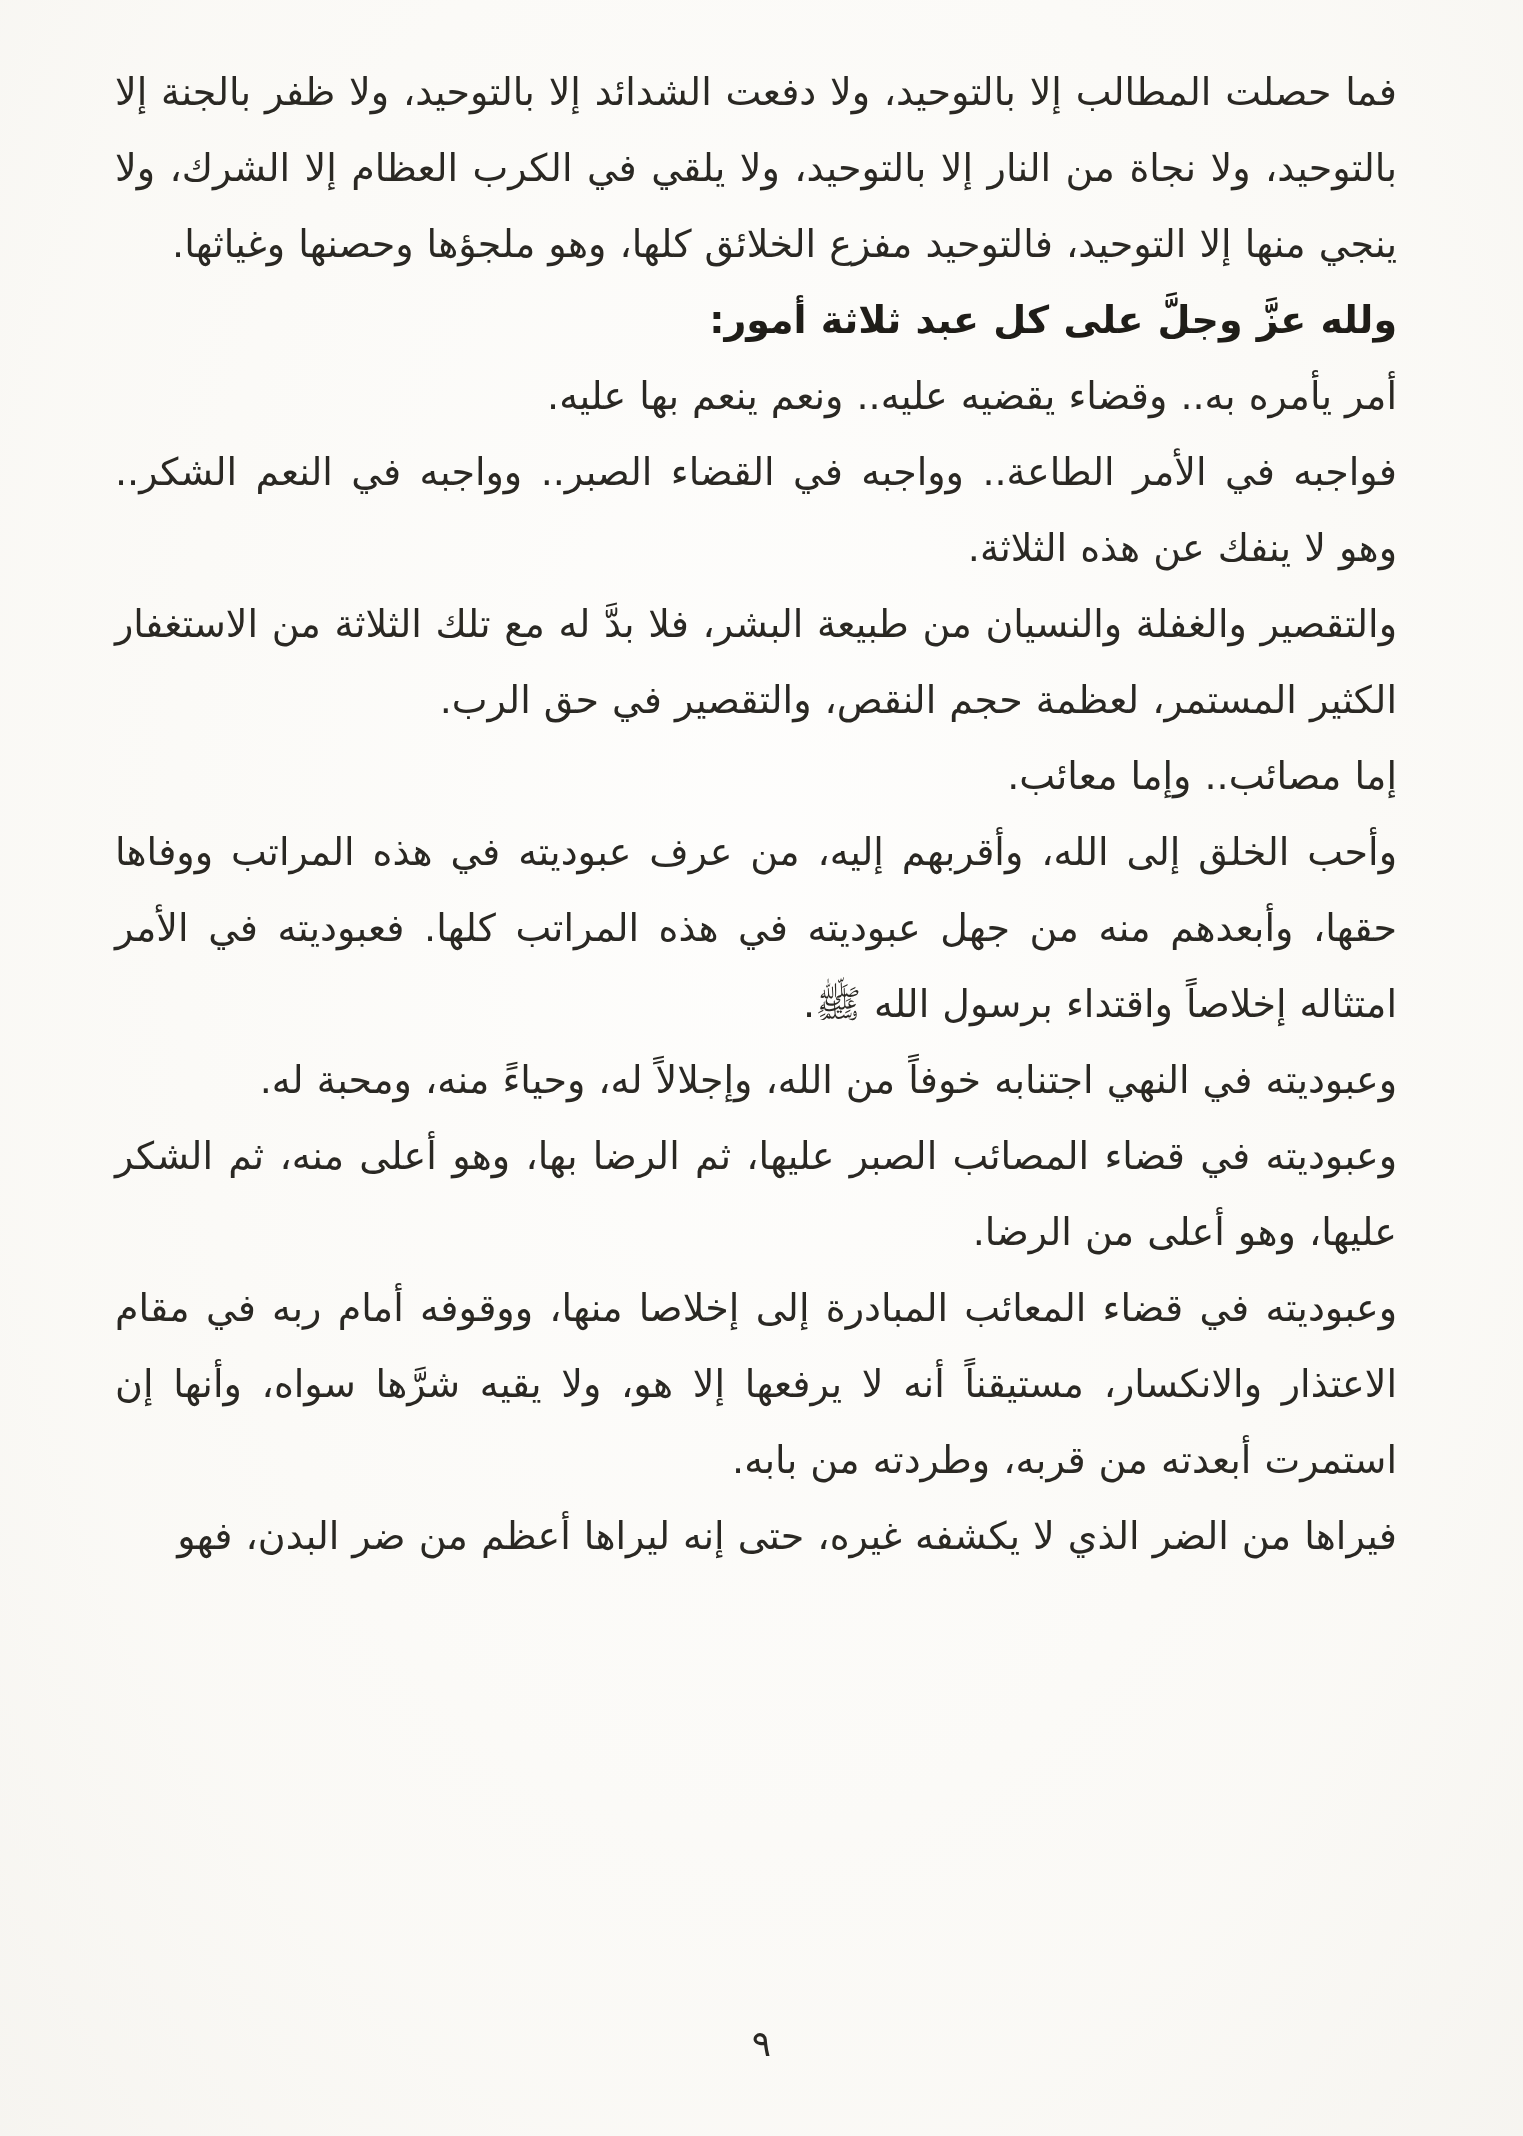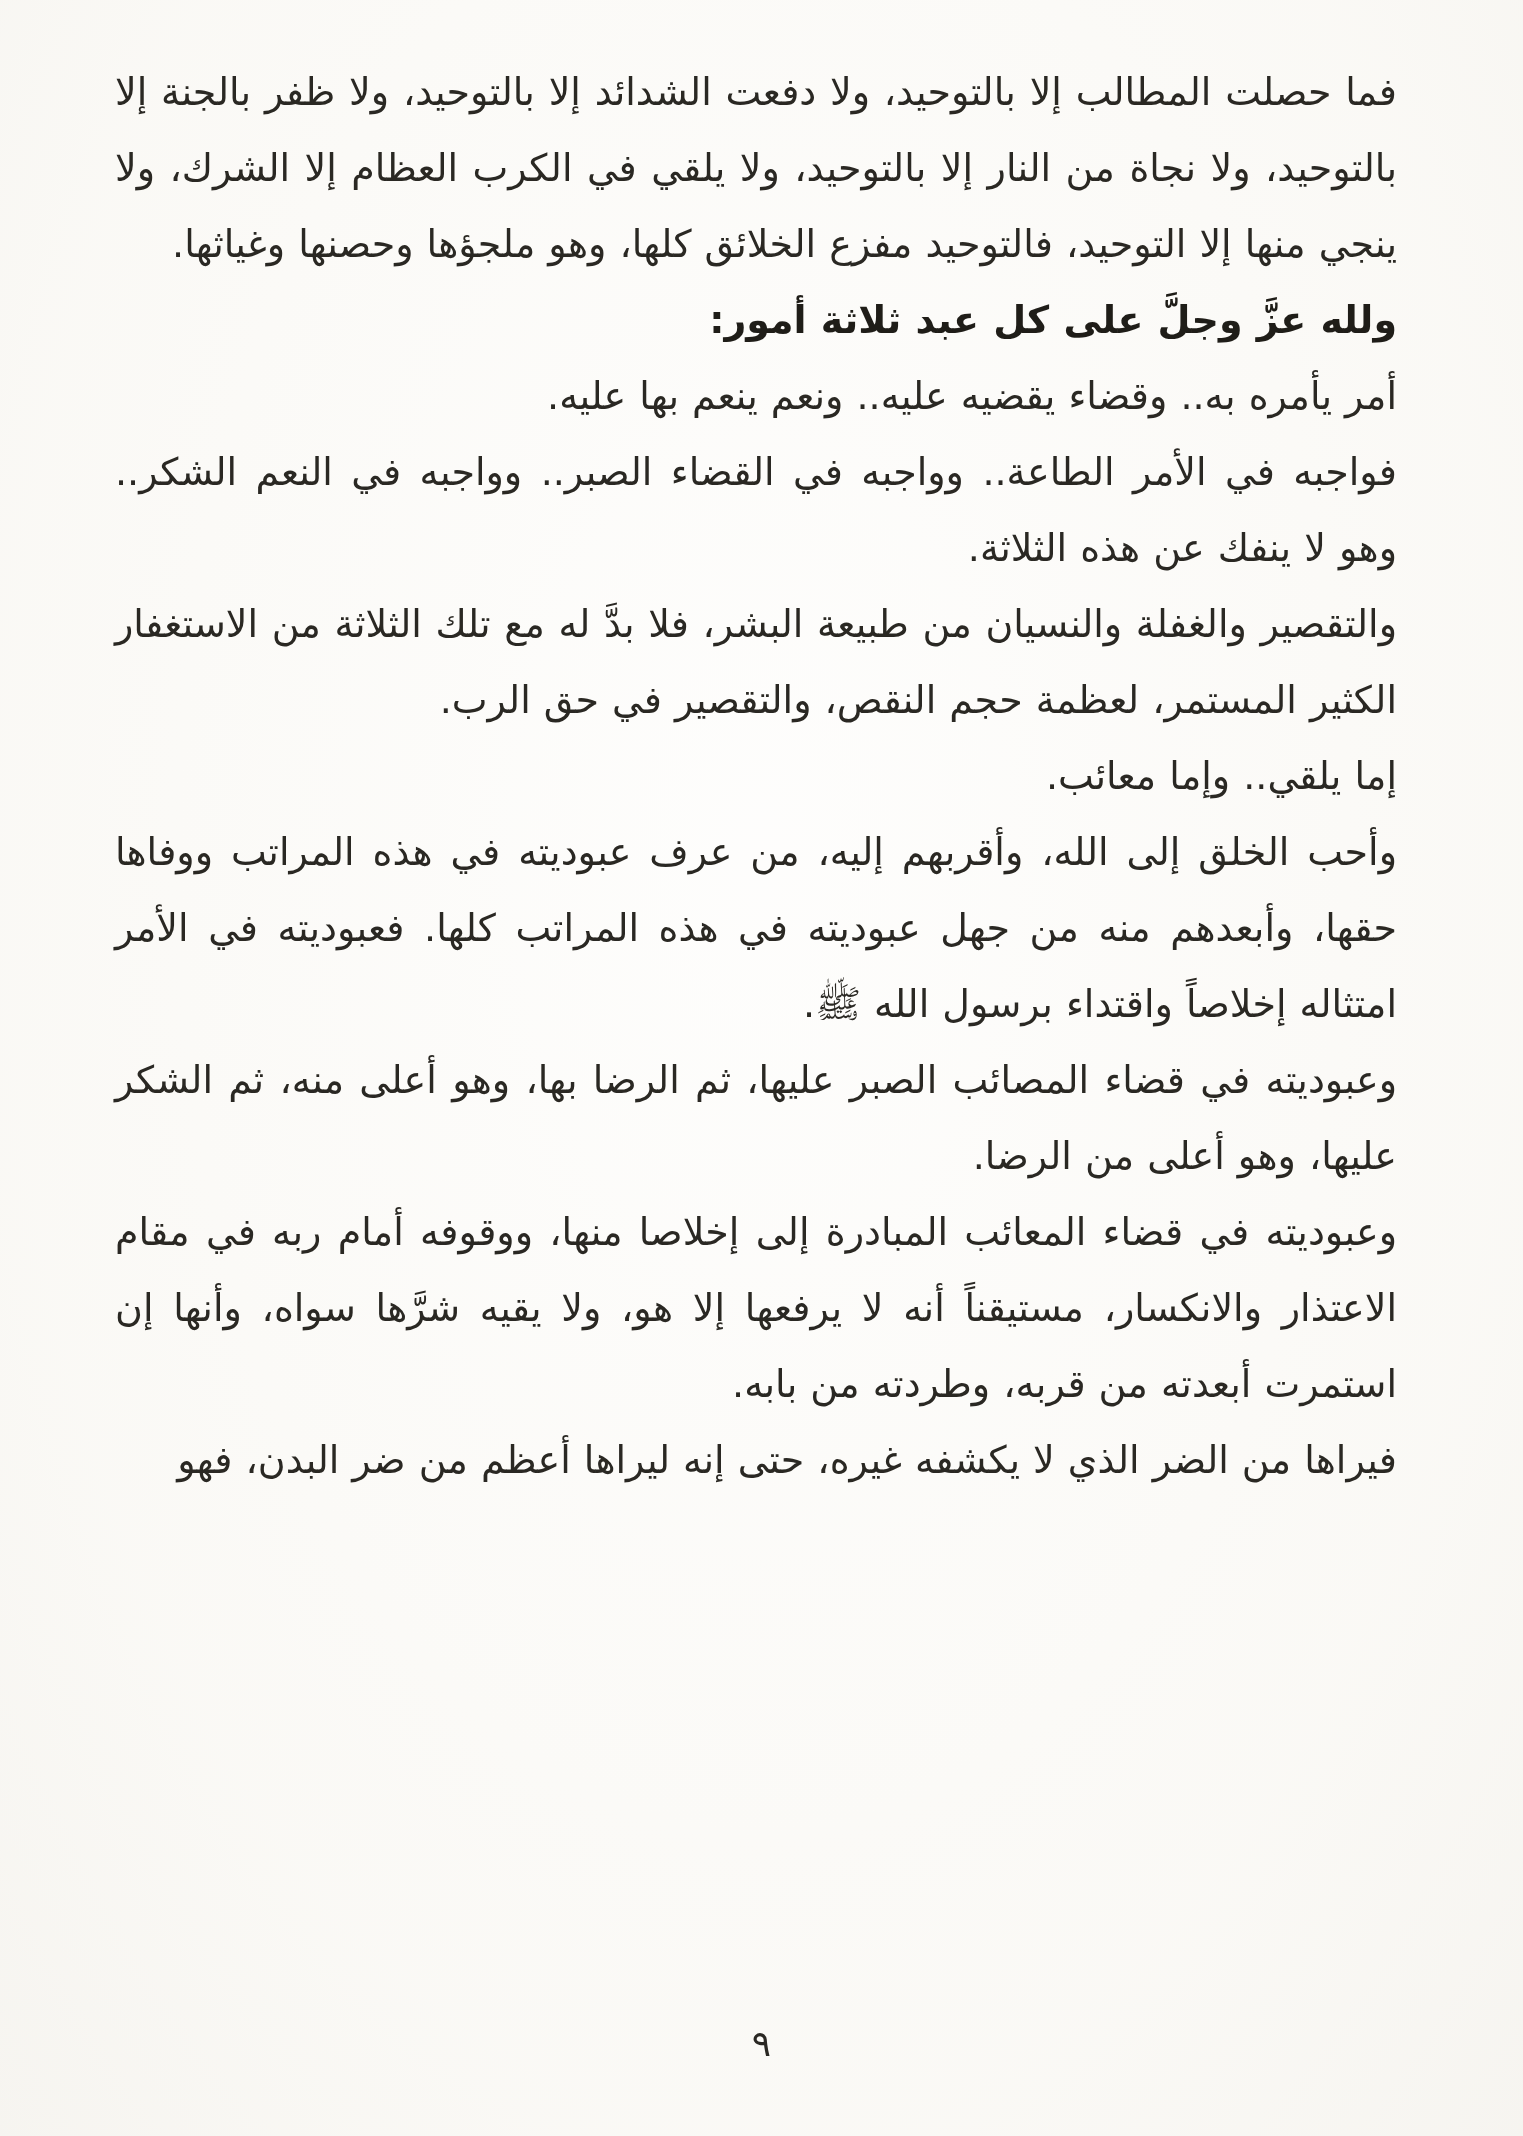--- a/index.html
+++ b/index.html
@@ -59,22 +59,23 @@
 <body>
 
 <div class="page">
 
   <div class="text-block">
     <p>فما حصلت المطالب إلا بالتوحيد، ولا دفعت الشدائد إلا بالتوحيد، ولا ظفر بالجنة إلا بالتوحيد، ولا نجاة من النار إلا بالتوحيد، ولا يلقي في الكرب العظام إلا الشرك، ولا ينجي منها إلا التوحيد، فالتوحيد مفزع الخلائق كلها، وهو ملجؤها وحصنها وغياثها.</p>
     <p class="bold">ولله عزَّ وجلَّ على كل عبد ثلاثة أمور:</p>
     <p>أمر يأمره به.. وقضاء يقضيه عليه.. ونعم ينعم بها عليه.</p>
     <p>فواجبه في الأمر الطاعة.. وواجبه في القضاء الصبر.. وواجبه في النعم الشكر.. وهو لا ينفك عن هذه الثلاثة.</p>
     <p>والتقصير والغفلة والنسيان من طبيعة البشر، فلا بدَّ له مع تلك الثلاثة من الاستغفار الكثير المستمر، لعظمة حجم النقص، والتقصير في حق الرب.</p>
-    <p>إما يلقي.. وإما معائب.</p>
+    <p>إما مصائب.. وإما معائب.</p>
     <p>وأحب الخلق إلى الله، وأقربهم إليه، من عرف عبوديته في هذه المراتب ووفاها حقها، وأبعدهم منه من جهل عبوديته في هذه المراتب كلها. فعبوديته في الأمر امتثاله إخلاصاً واقتداء برسول الله ﷺ.</p>
+    <p>وعبوديته في النهي اجتنابه خوفاً من الله، وإجلالاً له، وحياءً منه، ومحبة له.</p>
     <p>وعبوديته في قضاء المصائب الصبر عليها، ثم الرضا بها، وهو أعلى منه، ثم الشكر عليها، وهو أعلى من الرضا.</p>
     <p>وعبوديته في قضاء المعائب المبادرة إلى إخلاصا منها، ووقوفه أمام ربه في مقام الاعتذار والانكسار، مستيقناً أنه لا يرفعها إلا هو، ولا يقيه شرَّها سواه، وأنها إن استمرت أبعدته من قربه، وطردته من بابه.</p>
     <p>فيراها من الضر الذي لا يكشفه غيره، حتى إنه ليراها أعظم من ضر البدن، فهو</p>
   </div>
 
   <div class="page-number">٩</div>
 
 </div>
 
 </body></html>

